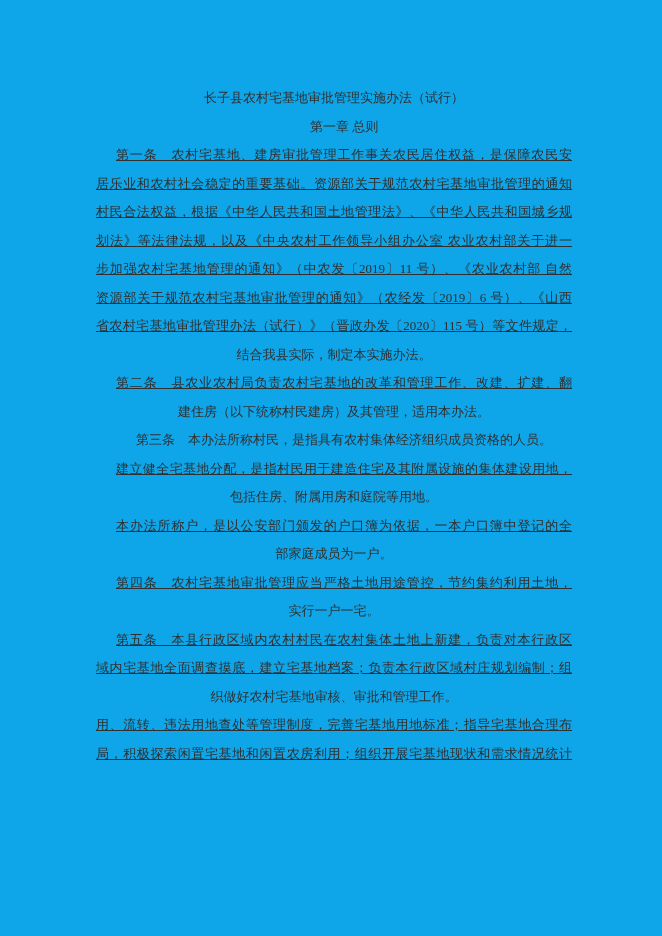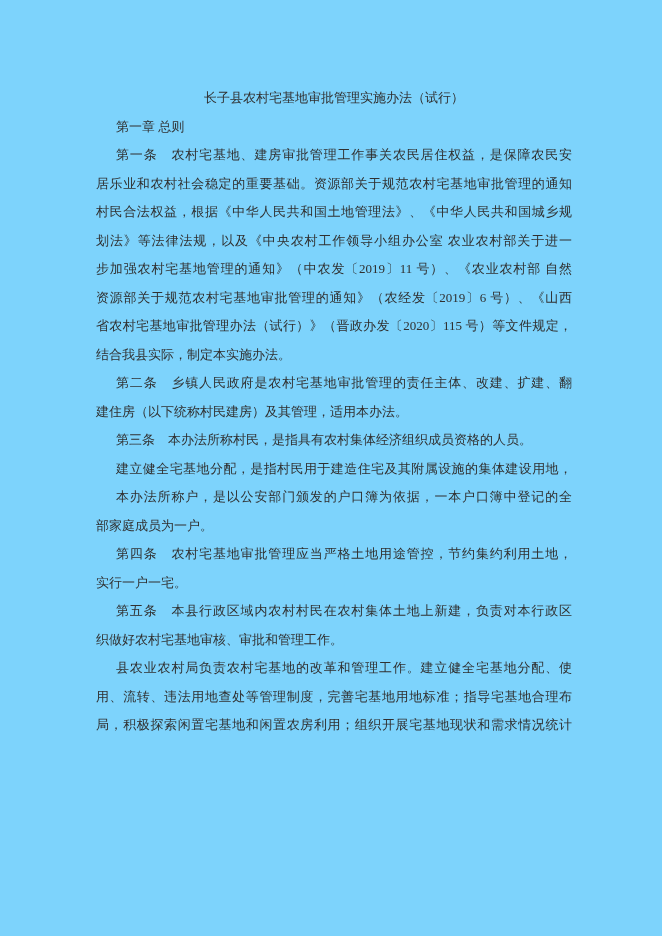--- a/index.html
+++ b/index.html
@@ -1,62 +1,63 @@
 <!DOCTYPE html>
 <html><head>
 <meta charset="utf-8">
 <style>
   * { margin: 0; padding: 0; box-sizing: border-box; }
   html, body { background: #ffffff; }
   .page {
     position: relative;
     width: 662px;
     height: 936px;
-    background: #7dd3fc;
+    background: #0ea5e9;
     overflow: hidden;
     font-family: "Liberation Serif", "DejaVu Serif", serif;
   }
   .textcol {
     position: absolute;
     left: 96px;
     top: 84px;
     width: 476px;
     color: #303030;
     font-size: 13px;
     line-height: 28.5px;
   }
   .line { min-height: 28.5px; }
   .title { text-align: center; }
   .indent { text-indent: 20px; }
-  .just { text-align: justify; text-align-last: justify; }
-  .plain { text-align: left; font-family: Liberation Serif, serif; }
+  .just { text-align: justify; text-align-last: justify; text-decoration: underline; }
+  .plain { text-align: center; font-family: Liberation Serif, serif; }
 </style>
 </head>
 <body>
 
 <div class="page">
   <div class="textcol">
     <div class="line title">长子县农村宅基地审批管理实施办法（试行）</div>
     <div class="line indent plain">第一章 总则</div>
 
     <div class="line indent just">第一条　农村宅基地、建房审批管理工作事关农民居住权益，是保障农民安</div>
     <div class="line just">居乐业和农村社会稳定的重要基础。资源部关于规范农村宅基地审批管理的通知</div>
     <div class="line just">村民合法权益，根据《中华人民共和国土地管理法》、《中华人民共和国城乡规</div>
     <div class="line just">划法》等法律法规，以及《中央农村工作领导小组办公室 农业农村部关于进一</div>
     <div class="line just">步加强农村宅基地管理的通知》（中农发〔2019〕11 号）、《农业农村部 自然</div>
     <div class="line just">资源部关于规范农村宅基地审批管理的通知》（农经发〔2019〕6 号）、《山西</div>
     <div class="line just">省农村宅基地审批管理办法（试行）》（晋政办发〔2020〕115 号）等文件规定，</div>
     <div class="line plain">结合我县实际，制定本实施办法。</div>
-    <div class="line indent just">第二条　乡镇人民政府是农村宅基地审批管理的责任主体、改建、扩建、翻</div>
+    <div class="line indent just">第二条　县农业农村局负责农村宅基地的改革和管理工作、改建、扩建、翻</div>
     <div class="line plain">建住房（以下统称村民建房）及其管理，适用本办法。</div>
     <div class="line indent plain">第三条　本办法所称村民，是指具有农村集体经济组织成员资格的人员。</div>
     <div class="line indent just">建立健全宅基地分配，是指村民用于建造住宅及其附属设施的集体建设用地，</div>
+    <div class="line plain">包括住房、附属用房和庭院等用地。</div>
     <div class="line indent just">本办法所称户，是以公安部门颁发的户口簿为依据，一本户口簿中登记的全</div>
     <div class="line plain">部家庭成员为一户。</div>
     <div class="line indent just">第四条　农村宅基地审批管理应当严格土地用途管控，节约集约利用土地，</div>
     <div class="line plain">实行一户一宅。</div>
     <div class="line indent just">第五条　本县行政区域内农村村民在农村集体土地上新建，负责对本行政区</div>
+    <div class="line just">域内宅基地全面调查摸底，建立宅基地档案；负责本行政区域村庄规划编制；组</div>
     <div class="line plain">织做好农村宅基地审核、审批和管理工作。</div>
-    <div class="line indent just">县农业农村局负责农村宅基地的改革和管理工作。建立健全宅基地分配、使</div>
     <div class="line just">用、流转、违法用地查处等管理制度，完善宅基地用地标准；指导宅基地合理布</div>
     <div class="line just">局，积极探索闲置宅基地和闲置农房利用；组织开展宅基地现状和需求情况统计</div>
   </div>
 </div>
 
 </body></html>

